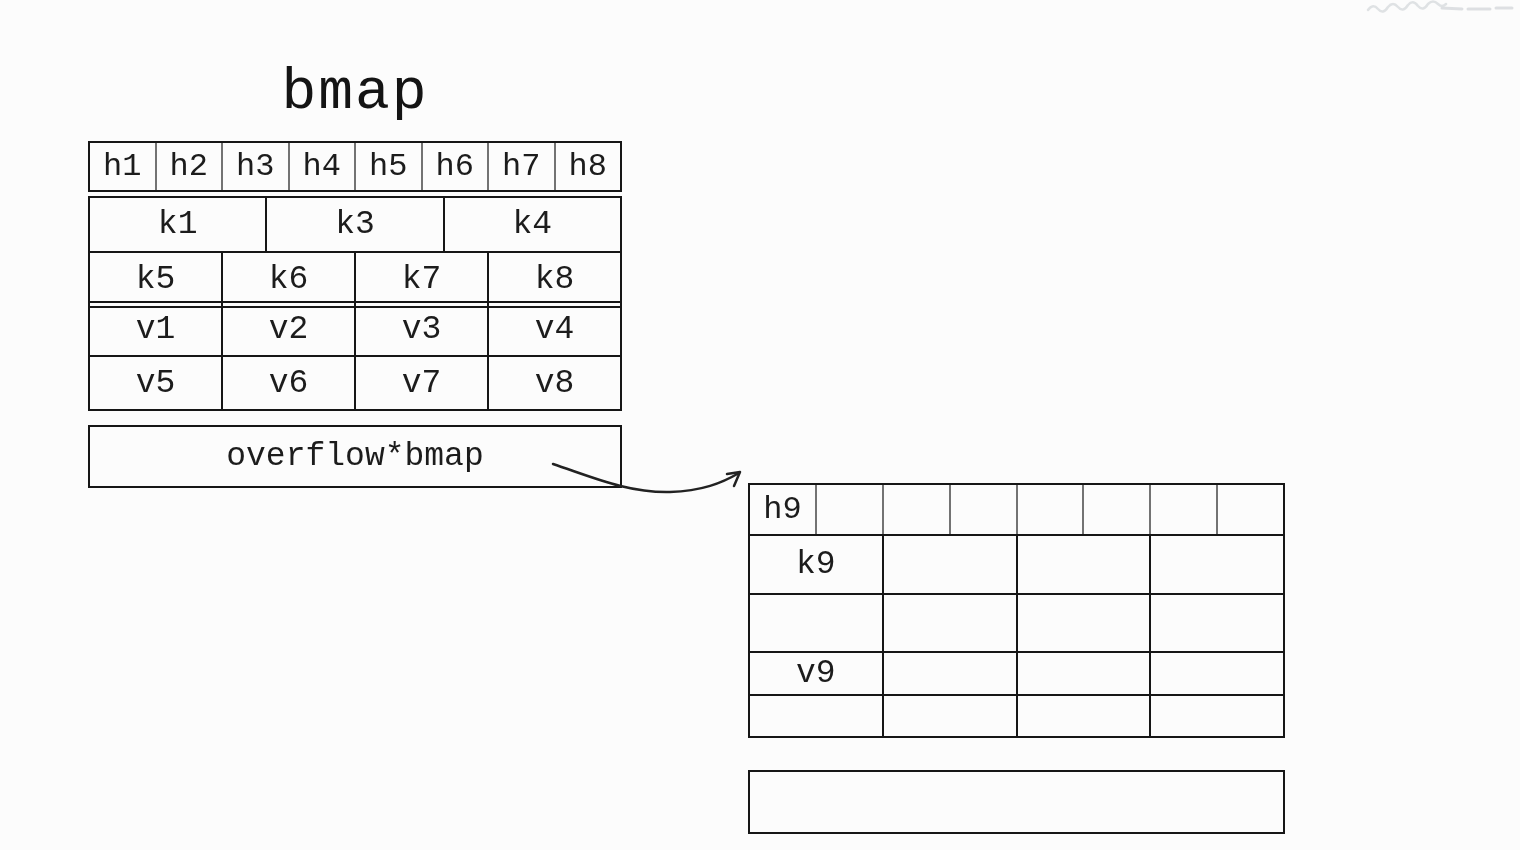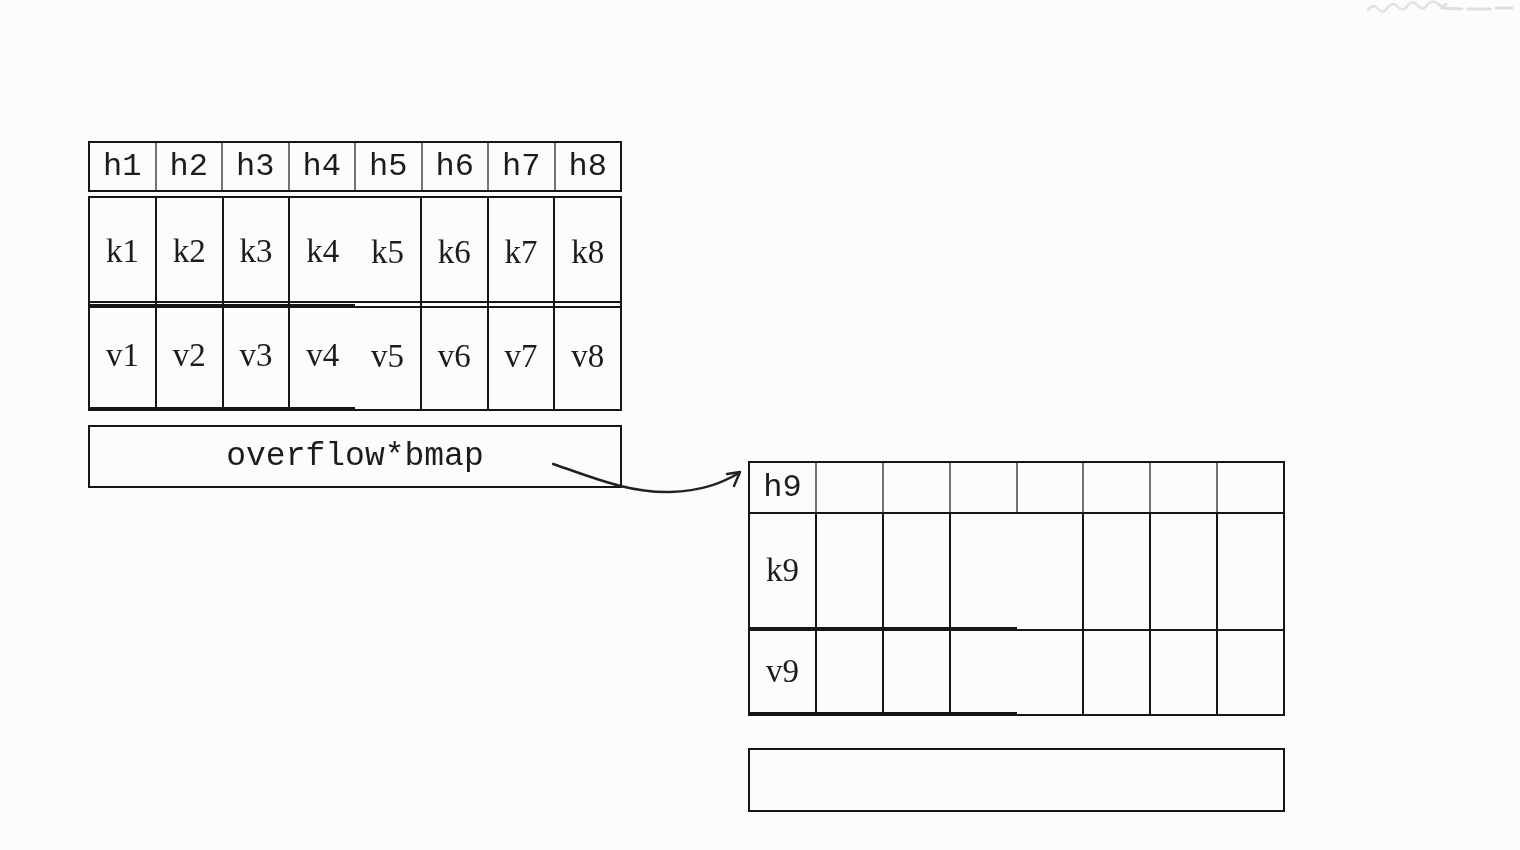--- a/index.html
+++ b/index.html
@@ -36,21 +36,21 @@
   .hcell {
     flex: 1;
     display: flex; align-items: center; justify-content: center;
     font-size: 32px;
     border-right: 2px solid #737373;
     box-sizing: border-box;
     overflow: hidden;
   }
   .hcell:last-child { border-right: none; }
 
-  .rows2 { display: flex; height: 100%; font-family: Liberation Serif, serif; }
+  .rows2 { display: flex; flex-direction: column; height: 100%; }
   .rows2 .r { flex: 1; display: flex; box-sizing: border-box; }
   .rows2 .r:first-child { border-bottom: 2px solid #161616; }
   .kcell {
     flex: 1;
     display: flex; align-items: center; justify-content: center;
     font-size: 33px;
     border-right: 2px solid #161616;
     box-sizing: border-box;
     overflow: hidden;
   }
@@ -62,41 +62,41 @@
     font-size: 33px;
   }
 
   svg.overlay { position: absolute; inset: 0; width: 1520px; height: 850px; pointer-events: none; }
 </style>
 </head>
 <body>
 
 <div class="canvas">
 
+  <div class="diagram-title">bmap</div>
 
   <div class="tbl" style="left:88px; top:141px; width:534px; height:348px;">
 
     <div class="block" style="top:0; height:51px;">
       <div class="hrow">
         <div class="hcell">h1</div>
         <div class="hcell">h2</div>
         <div class="hcell">h3</div>
         <div class="hcell">h4</div>
         <div class="hcell">h5</div>
         <div class="hcell">h6</div>
         <div class="hcell">h7</div>
         <div class="hcell">h8</div>
       </div>
     </div>
 
     <div class="block" style="top:55px; height:112px;">
       <div class="rows2">
         <div class="r">
           <div class="kcell">k1</div>
-          <div class="kcell">k2</div>
           <div class="kcell">k3</div>
           <div class="kcell">k4</div>
         </div>
         <div class="r">
           <div class="kcell">k5</div>
           <div class="kcell">k6</div>
           <div class="kcell">k7</div>
           <div class="kcell">k8</div>
         </div>
       </div>
@@ -120,21 +120,21 @@
     </div>
 
     <div class="block" style="top:284px; height:63px;">
       <div class="ovrow">
         <span>overflow</span>
         <span>*bmap</span>
       </div>
     </div>
   </div>
 
-  <div class="tbl" style="left:748px; top:461px; width:537px; height:351px;">
+  <div class="tbl" style="left:748px; top:483px; width:537px; height:351px;">
 
     <div class="block" style="top:0; height:53px;">
       <div class="hrow">
         <div class="hcell">h9</div>
         <div class="hcell"></div>
         <div class="hcell"></div>
         <div class="hcell"></div>
         <div class="hcell"></div>
         <div class="hcell"></div>
         <div class="hcell"></div>

